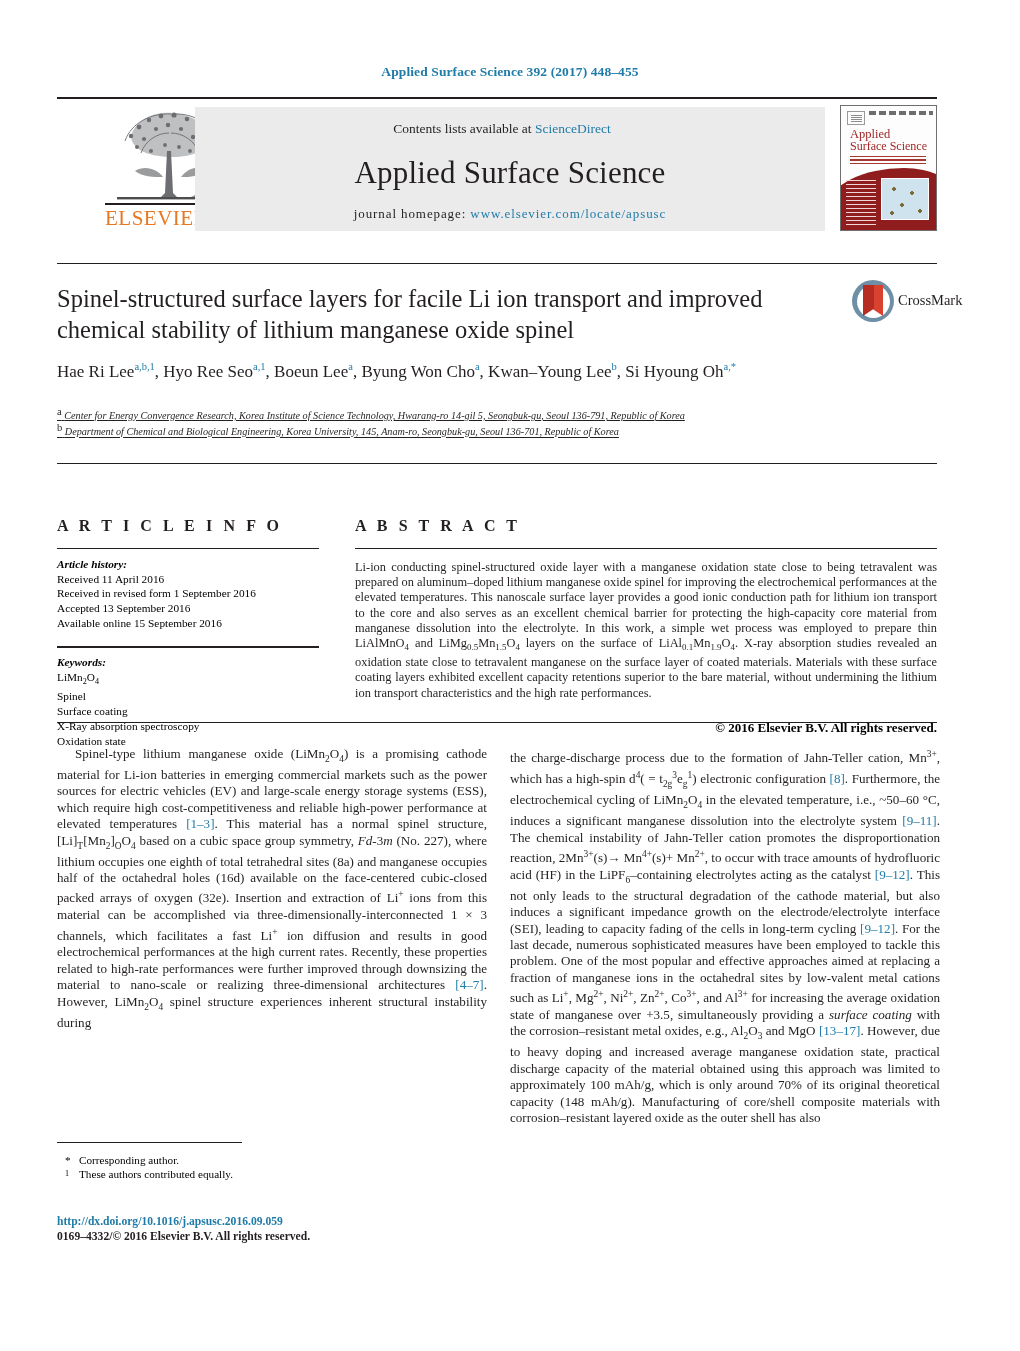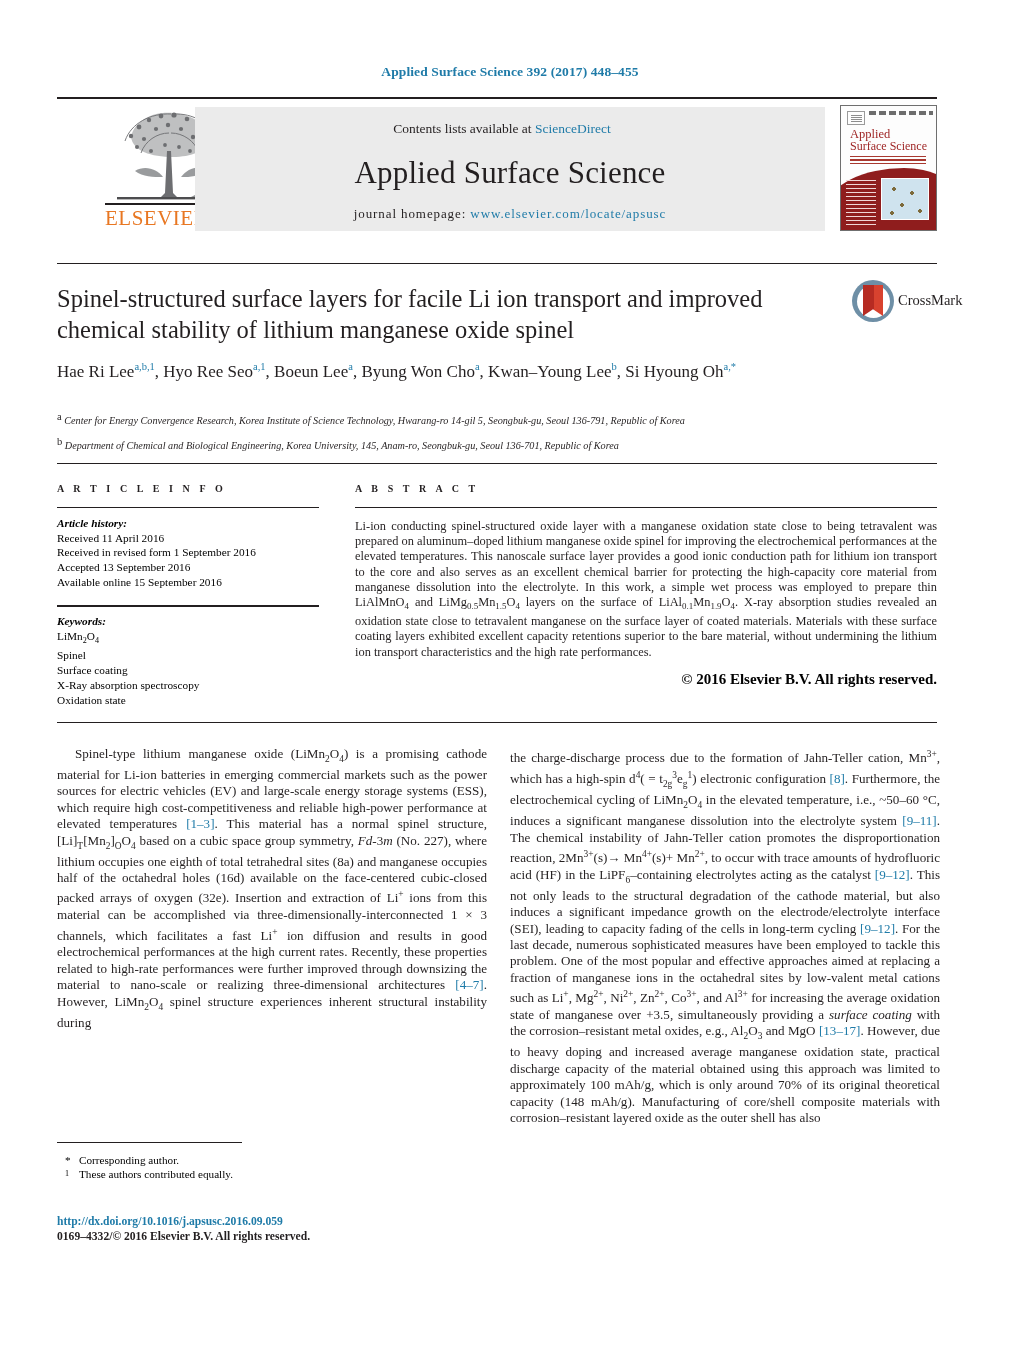--- a/index.html
+++ b/index.html
@@ -160,50 +160,51 @@
   }
   .authors {
     position: absolute; left: 57px; top: 355px; width: 790px;
     font-size: 17px; line-height: 24px; color: #231f20;
     font-family: "Liberation Serif", serif;
   }
   .authors sup, .affil sup { font-size: 10.5px; }
   .authors sup { color: #1f7ba8; text-align: right; }
   .affil {
     position: absolute; left: 57px; top: 406px; width: 880px;
-    font-size: 10.2px; line-height: 21px; font-style: italic;
-    font-family: "Liberation Serif", serif; color: #231f20;
+    font-size: 10.2px; line-height: 12px; font-style: italic;
+    font-family: "Liberation Serif", serif; color: #231f20; text-decoration: underline;
   }
   .affil sup { font-style: normal; }
 
   
   .section-rule {
     position: absolute; left: 57px; top: 463px; width: 880px; height: 1.2px;
     background: #231f20;
   }
   .info-col { position: absolute; left: 57px; top: 483px; width: 262px; }
   .abs-col  { position: absolute; left: 355px; top: 483px; width: 582px; }
 
   .col-head {
-    font-size: 10px; font-weight: bold; letter-spacing: 3.6px;
+    font-size: 16px; font-weight: bold; letter-spacing: 3.6px;
     color: #231f20; font-family: "Liberation Serif", serif;
     margin-bottom: 13px;
+    margin-top: 34px;
   }
   .hr-thin { height: 1.3px; background: #231f20; width: 100%; }
   .hist { margin-top: 8px; font-size: 11.3px; line-height: 14.6px; }
   .hist .lbl { font-style: italic; font-weight: bold; }
   .kw-rule { margin-top: 16px; height: 1.3px; background:#231f20; }
   .kw { margin-top: 7px; font-size: 11.3px; line-height: 15px; }
   .kw .lbl { font-style: italic; font-weight: bold; }
   .abstract-body {
     margin-top: 11px; font-size: 12.4px; line-height: 15.1px;
     text-align: justify; color: #231f20;
   }
   .copyright {
-    margin-top: 11px; text-align: right; font-size: 15px; font-weight: bold;
+    margin-top: 19px; text-align: right; font-size: 13px; font-weight: bold;
   }
 
   
   .body-rule {
     position: absolute; left: 57px; top: 722px; width: 880px; height: 1.2px;
     background: #231f20;
   }
   .col-left  { position: absolute; left: 57px; top: 746px; width: 430px; }
   .col-right { position: absolute; left: 510px; top: 746px; width: 430px; }
   .sec-title {

